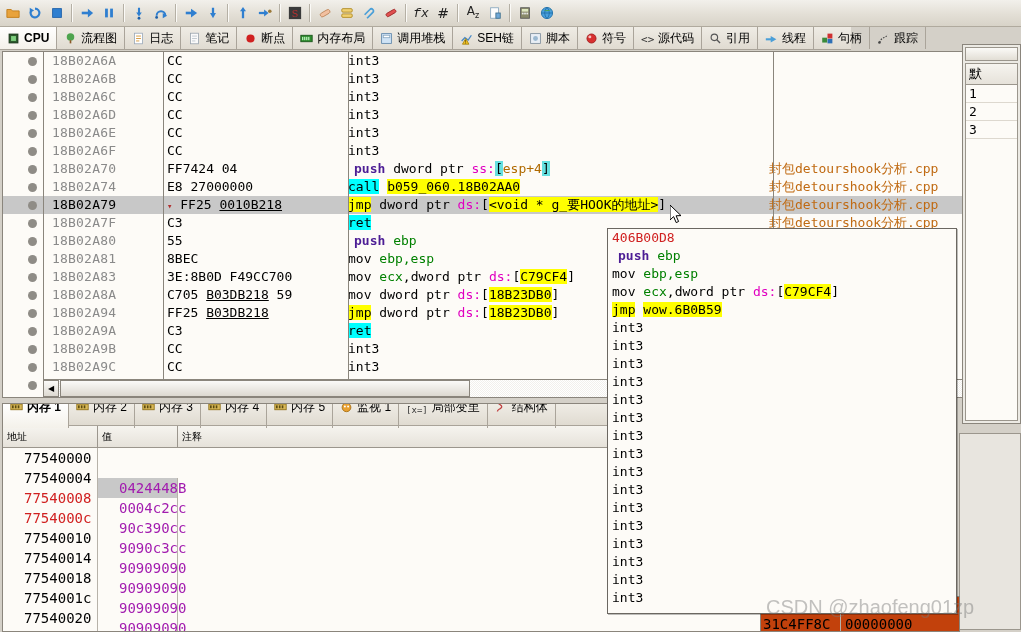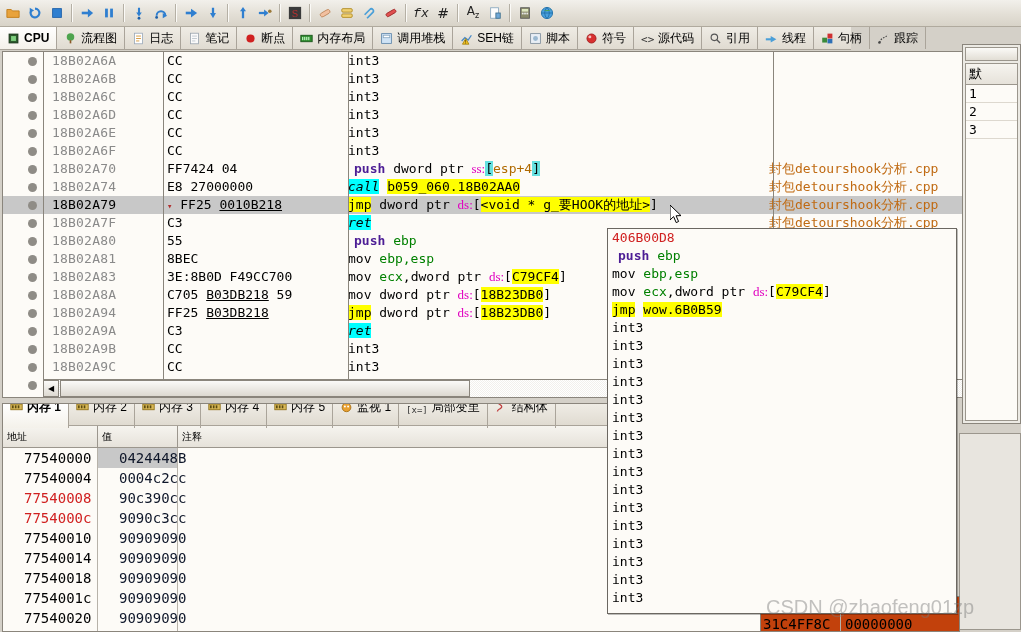--- a/index.html
+++ b/index.html
@@ -121,24 +121,24 @@
     overflow: hidden;
   }
   .sepv {
     position:absolute; top:0; width:1px; height:100%;
     background:#8a857c;
   }
 
   
   .t-mn    { color:#4c1d95; font-weight:bold;padding-left:6px; }
   .t-mn-hl { background:#ffff00; color:#000; }
-  .t-mn-cy { background:#00ffff; color:#000;font-style:italic; }
+  .t-mn-cy { background:#00ffff; color:#000; }
   .t-reg   { color:#008000; }
   .t-kw    { color:#000000; }
-  .t-seg   { color:#e000c0;font-family:Liberation Serif, serif; }
+  .t-seg   { color:#e000c0; }
   .t-br    { color:#000; }
   .t-hl    { background:#ffff00; color:#000; }
   .t-esp   { color:#b06a00; }
   .t-brkt  { background:#66e0e0; color:#000; }
 
   
   .vsb {
     position:absolute; right:0; top:0;
     width:17px; bottom:17px;
     background: repeating-conic-gradient(#f2f0ec 0% 25%, #ffffff 0% 50%) 0 0/2px 2px;
@@ -247,21 +247,21 @@
   }
   .dumprow .cell {
     box-sizing:border-box;
     padding-left:21px;
     border-right:1px solid #b7b2a9;
     height:100%;
     white-space:nowrap;
   }
   .dumprow .a { width: 95px; min-width:95px; color:#000; }
   .dumprow .a.red { color:#d02020; }
-  .dumprow .v { width: 80px; min-width:80px; color:#0f172a; }
+  .dumprow .v { width: 80px; min-width:80px; color:#a21caf;margin-top:30px; }
   .dumprow .v.selv { background:#c8c8c8; }
   .dumprow .cmt { flex:1; border-right:none; }
 
   
   .bgwin {
     position:absolute;
     left: 962px; top: 44px;
     width: 59px; height: 380px;
     background:#eceae4;
     border:1px solid #8a857c;

